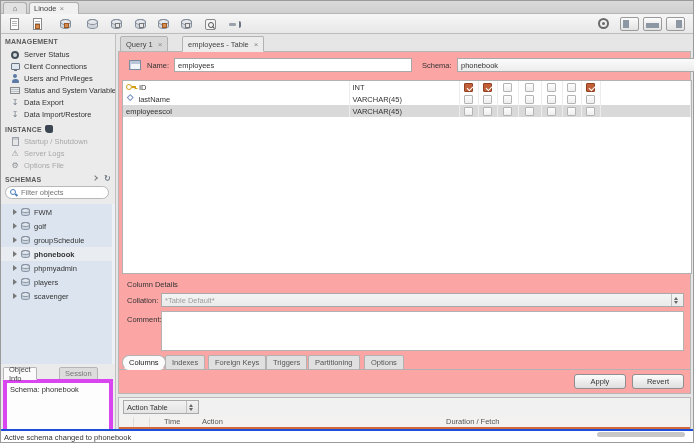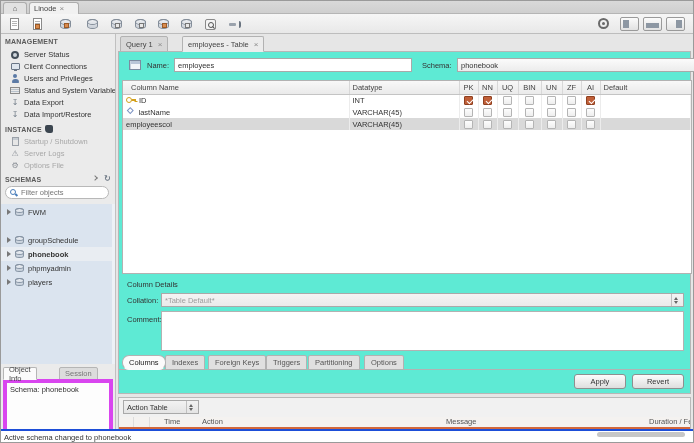--- a/index.html
+++ b/index.html
@@ -53,40 +53,40 @@
   .glyph { font-size:8px; line-height:1; }
   .side-badge { width:8px; height:8px; background:#3c4650; border-radius:2px 2px 2px 4px; }
 
   #filter-box { position:absolute; left:4px; top:152px; width:104px; height:13px; background:#fff; border:1px solid #b8b8b8; border-radius:7px; display:flex; align-items:center; padding:0 4px; gap:3px; }
   #filter-box input { border:none; outline:none; width:80px; font-size:7.5px; color:#444; background:transparent; }
   .mag-s { position:relative; width:8px; height:8px; flex:0 0 8px; }
   .mag-s::before { content:''; position:absolute; top:0; left:0; width:4px; height:4px; border:1.5px solid #4a7ebb; border-radius:50%; }
   .mag-s::after { content:''; position:absolute; top:5.5px; left:5px; width:3px; height:1.5px; background:#4a7ebb; transform:rotate(45deg); }
 
   #schema-list { position:absolute; left:0; top:170px; width:115px; height:160px; background:#dbe4ef; }
-  .schema-row { position:absolute; left:0; right:0; height:14px; display:flex; align-items:center; padding-left:6px; gap:4px; font-size:7.5px; color:#333; cursor:default; }
+  .schema-row { position:absolute; left:0; right:0; height:14px; display:flex; align-items:center; padding-left:12px; gap:4px; font-size:7.5px; color:#333; cursor:default; }
   .schema-row.selected { background:#e9edf2; font-weight:bold; }
   .tri { width:0; height:0; border-left:4px solid #787878; border-top:3px solid transparent; border-bottom:3px solid transparent; }
   .cyl-s { position:relative; width:9px; height:8px; background:linear-gradient(#eef1f5,#c2ccd8); border:1px solid #8795a5; border-radius:4px/2.5px; }
   .cyl-s::before { content:''; position:absolute; top:-1px; left:-1px; right:-1px; height:3px; border:1px solid #8795a5; border-radius:50%; }
   #schema-scroll { position:absolute; right:0; top:0; bottom:0; width:4px; background:#edf1f6; }
 
   #objinfo-tabs { position:absolute; left:0; top:333px; height:13px; }
   .oi-tab { position:absolute; top:0; height:13px; font-size:7.5px; display:flex; align-items:center; padding:0 5px; border:1px solid #b5b5b5; border-radius:2px 2px 0 0; color:#444; }
   .oi-tab.active { left:2px; background:#fbfbfb; border-bottom-color:#fbfbfb; z-index:2; }
   .oi-tab.inactive { left:58px; background:#dcdcdc; color:#777; }
   #objinfo-box { position:absolute; left:2px; top:345px; width:110px; height:66px; background:#fdfdfd; border:4px solid #d946ef; font-size:7.5px; color:#333; padding:2px 3px; }
 
   
   #main { position:absolute; left:115px; top:33px; right:0; height:397px; }
   .etab { position:absolute; top:2px; height:16px; border:1px solid #b2b2b2; border-radius:2px 2px 0 0; font-size:7.5px; color:#444; display:flex; align-items:center; padding:0 5px; gap:2px; }
   #etab-query { left:4px; background:#d8d8d8; }
   #etab-table { left:66px; background:#ececec; border-bottom-color:#ececec; z-index:3; }
 
-  #editor-panel { position:absolute; top:17px; left:2px; right:2px; height:343px; background:#5eead4; border:1px solid #b6b6b6; z-index:2; }
+  #editor-panel { position:absolute; top:17px; left:2px; right:2px; height:343px; background:#fca5a5; border:1px solid #b6b6b6; z-index:2; }
   .flabel { position:absolute; font-size:7.5px; color:#333; }
   #tbl-icon { position:absolute; left:10px; top:8px; width:12px; height:10px; border:1px solid #7c8ba0; background:linear-gradient(#b9c6d8 0 3px, #f2f5f9 3px); box-shadow:inset 4px 0 0 -3px #c6d0dd; }
   #name-input { position:absolute; left:55px; top:6px; width:238px; height:14px; border:1px solid #a9a9a9; background:#fff; font-size:7.5px; color:#333; padding:0 3px; outline:none; }
   .selbox { position:absolute; height:14px; border:1px solid #a9a9a9; background:linear-gradient(#fbfbfb,#ececec); display:flex; align-items:center; font-size:7.5px; color:#333; padding:0 3px; }
   .spin { margin-left:auto; width:9px; display:flex; flex-direction:column; align-items:center; justify-content:center; border-left:1px solid #c0c0c0; align-self:stretch; }
   .spin i { display:block; width:0; height:0; border-left:2.5px solid transparent; border-right:2.5px solid transparent; }
   .spin .up { border-bottom:3px solid #666; margin-bottom:1px; }
   .spin .dn { border-top:3px solid #666; }
   #schema-select { left:338px; top:6px; width:284px; }
   .chev { position:absolute; left:5px; width:7px; height:7px; border-right:2.5px solid #98a1ac; border-bottom:2.5px solid #98a1ac; transform:rotate(45deg); }
@@ -280,39 +280,49 @@
       <span class="mag-s"></span>
       <input placeholder="Filter objects" style="">
     </div>
 
     <div id="schema-list">
       <div class="schema-row" style="top:1px">
           <span class="tri"></span>
           <span class="cyl-s"></span>
           <span>FWM</span>
         </div>
+      <div class="schema-row" style="top:15px">
+          <span class="tri"></span>
+          <span class="cyl-s"></span>
+          <span>golf</span>
+        </div>
       <div class="schema-row" style="top:29px">
           <span class="tri"></span>
           <span class="cyl-s"></span>
           <span>groupSchedule</span>
         </div>
       <div class="schema-row selected" style="top:43px">
           <span class="tri"></span>
           <span class="cyl-s"></span>
           <span>phonebook</span>
         </div>
       <div class="schema-row" style="top:57px">
           <span class="tri"></span>
           <span class="cyl-s"></span>
           <span>phpmyadmin</span>
         </div>
       <div class="schema-row" style="top:71px">
           <span class="tri"></span>
           <span class="cyl-s"></span>
           <span>players</span>
+        </div>
+      <div class="schema-row" style="top:85px">
+          <span class="tri"></span>
+          <span class="cyl-s"></span>
+          <span>scavenger</span>
         </div>
       <div id="schema-scroll"></div>
     </div>
 
     <div id="objinfo-tabs">
       <div class="oi-tab active">Object Info</div>
       <div class="oi-tab inactive">Session</div>
     </div>
     <div id="objinfo-box">Schema: phonebook</div>
   </div>
@@ -345,32 +355,20 @@
               <col style="width:19px">
               <col style="width:19px">
               <col style="width:21px">
               <col style="width:23px">
               <col style="width:21px">
               <col style="width:19px">
               <col style="width:19px">
               <col>
           </colgroup>
           <tbody>
-              <tr>
-            <th style="padding-left:8px">Column Name</th>
-            <th>Datatype</th>
-            <th class="cb-col">PK</th>
-            <th class="cb-col">NN</th>
-            <th class="cb-col">UQ</th>
-            <th class="cb-col">BIN</th>
-            <th class="cb-col">UN</th>
-            <th class="cb-col">ZF</th>
-            <th class="cb-col">AI</th>
-            <th style="border-right:none">Default</th>
-          </tr>
           <tr>
             <td>
                   <span class="name-cell">
                     <span class="key-icon"></span>
                     <span>ID</span>
                   </span>
                 </td>
             <td>INT</td>
             <td class="cb-col"><span class="cb checked"></span></td>
             <td class="cb-col"><span class="cb checked"></span></td>
@@ -448,21 +446,20 @@
         <span class="spin">
             <i class="up"></i>
             <i class="dn"></i>
           </span>
       </div>
       <div id="ao-header">
         <span class="ao-cell ao-c0"></span>
         <span class="ao-cell ao-c1"></span>
         <span class="ao-cell ao-time">Time</span>
         <span class="ao-cell ao-action">Action</span>
-        <span class="ao-cell ao-msg">Message</span>
         <span class="ao-cell ao-dur">Duration / Fetch</span>
       </div>
       <div id="ao-orange"></div>
     </div>
   </div>
 
   <div id="statusbar">
     <span id="status-text">Active schema changed to phonebook</span>
     <span id="hscroll-thumb"></span>
   </div>

